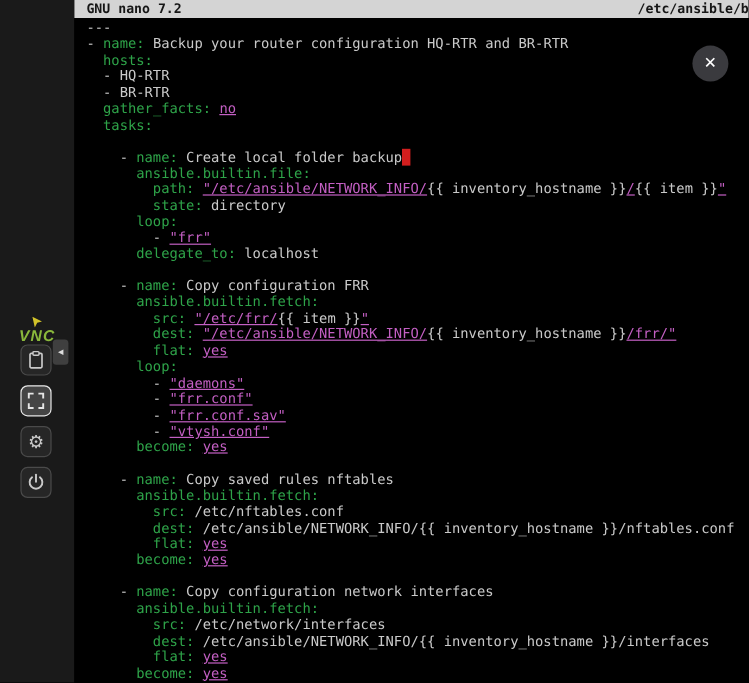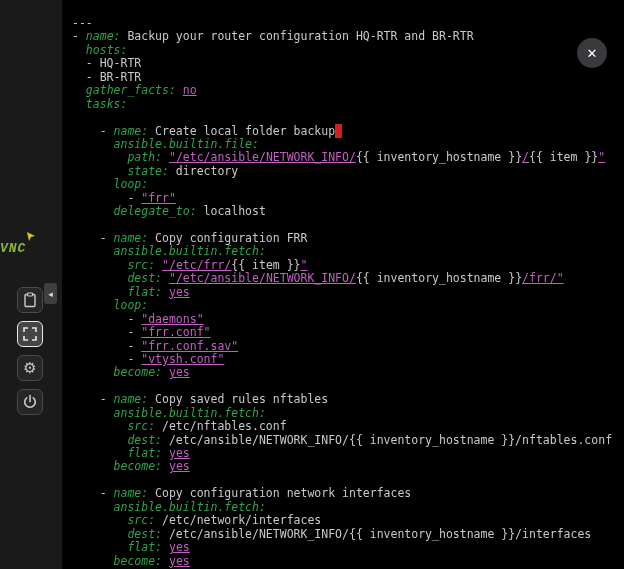--- a/index.html
+++ b/index.html
@@ -7,22 +7,22 @@
     position:relative;width:624px;height:569px;overflow:hidden;
     background:var(--terminal-bg,#000);
     font-family:"DejaVu Sans",sans-serif;
   }
   
   .sidebar{
     position:absolute;left:0;top:0;bottom:0;width:62px;
     background:var(--sidebar-bg,#1a1a1a);
   }
   .logo{
-    position:absolute;left:0;top:232px;width:62px;
-    font-family:Liberation Mono, monospace;
+    position:absolute;left:0;top:264px;width:62px;text-align:center;
+    font-family:Liberation Sans, sans-serif;
   }
   .logo-mark{display:block;margin:0 auto -2px auto;}
   .logo-text{
     color:var(--logo-green,#8ab83c);font-weight:bold;font-style:italic;
     font-size:13px;letter-spacing:1px;
   }
   .handle{
     position:absolute;left:44px;top:283px;width:13px;height:21px;
     background:#3f3f3f;border-radius:3px;display:flex;align-items:center;
     justify-content:center;color:#ddd;font-size:9px;cursor:pointer;
@@ -44,21 +44,21 @@
     display:flex;justify-content:space-between;align-items:center;
     padding:0 0 0 10px;white-space:nowrap;overflow:hidden;
   }
   .code{
     position:absolute;left:0;right:0;top:15px;bottom:0;margin:0;
     padding:2px 0 0 10px;overflow:hidden;
     font-family:"DejaVu Sans Mono",monospace;font-size:11.5px;
   }
   .line{white-space:pre;height:13.45px;line-height:13.45px;}
   .tok-t{color:var(--text,#c9c9c9);}
-  .tok-k{color:var(--yaml-key-green,#2ea349);font-style:italic;}
+  .tok-k{color:var(--yaml-key-green,#2ea349);}
   .tok-s{color:var(--yaml-string-magenta,#c35fc3);text-decoration:underline;}
   .tok-c{background:var(--cursor-red,#d21e1e);color:transparent;}
   
   .close-overlay{
     position:absolute;left:577px;top:38px;width:30px;height:30px;
     border-radius:50%;background:#3a3a3e;border:none;cursor:pointer;
     color:#fff;font-size:13px;display:flex;align-items:center;justify-content:center;
     font-family:"DejaVu Sans",sans-serif;box-shadow:0 0 4px rgba(0,0,0,.6);
   }
 </style>
@@ -101,20 +101,24 @@
 
     <button class="sbtn" style="top:389px;">
       <svg width="16" height="16" viewBox="0 0 16 16">
         <path d="M8 1.5v6" stroke="#c9c9c9" stroke-width="1.6" stroke-linecap="round" fill="none"></path>
         <path d="M4.7 3.8a5.3 5.3 0 1 0 6.6 0" fill="none" stroke="#c9c9c9" stroke-width="1.6" stroke-linecap="round"></path>
       </svg>
     </button>
   </aside>
 
   <main class="terminal">
+    <header class="nano-titlebar">
+      <span>GNU nano 7.2</span>
+      <span>/etc/ansible/b</span>
+    </header>
     <pre class="code"><div class="line"><span class="tok-t">---</span></div><div class="line"><span class="tok-t">- </span><span class="tok-k">name:</span><span class="tok-t"> Backup your router configuration HQ-RTR and BR-RTR</span></div><div class="line"><span class="tok-t">  </span><span class="tok-k">hosts:</span></div><div class="line"><span class="tok-t">  - HQ-RTR</span></div><div class="line"><span class="tok-t">  - BR-RTR</span></div><div class="line"><span class="tok-t">  </span><span class="tok-k">gather_facts:</span><span class="tok-t"> </span><span class="tok-s">no</span></div><div class="line"><span class="tok-t">  </span><span class="tok-k">tasks:</span></div><div class="line"> </div><div class="line"><span class="tok-t">    - </span><span class="tok-k">name:</span><span class="tok-t"> Create local folder backup</span><span class="tok-c"> </span></div><div class="line"><span class="tok-t">      </span><span class="tok-k">ansible.builtin.file:</span></div><div class="line"><span class="tok-t">        </span><span class="tok-k">path:</span><span class="tok-t"> </span><span class="tok-s">"/etc/ansible/NETWORK_INFO/</span><span class="tok-t">{{ inventory_hostname }}</span><span class="tok-s">/</span><span class="tok-t">{{ item }}</span><span class="tok-s">"</span></div><div class="line"><span class="tok-t">        </span><span class="tok-k">state:</span><span class="tok-t"> directory</span></div><div class="line"><span class="tok-t">      </span><span class="tok-k">loop:</span></div><div class="line"><span class="tok-t">        - </span><span class="tok-s">"frr"</span></div><div class="line"><span class="tok-t">      </span><span class="tok-k">delegate_to:</span><span class="tok-t"> localhost</span></div><div class="line"> </div><div class="line"><span class="tok-t">    - </span><span class="tok-k">name:</span><span class="tok-t"> Copy configuration FRR</span></div><div class="line"><span class="tok-t">      </span><span class="tok-k">ansible.builtin.fetch:</span></div><div class="line"><span class="tok-t">        </span><span class="tok-k">src:</span><span class="tok-t"> </span><span class="tok-s">"/etc/frr/</span><span class="tok-t">{{ item }}</span><span class="tok-s">"</span></div><div class="line"><span class="tok-t">        </span><span class="tok-k">dest:</span><span class="tok-t"> </span><span class="tok-s">"/etc/ansible/NETWORK_INFO/</span><span class="tok-t">{{ inventory_hostname }}</span><span class="tok-s">/frr/"</span></div><div class="line"><span class="tok-t">        </span><span class="tok-k">flat:</span><span class="tok-t"> </span><span class="tok-s">yes</span></div><div class="line"><span class="tok-t">      </span><span class="tok-k">loop:</span></div><div class="line"><span class="tok-t">        - </span><span class="tok-s">"daemons"</span></div><div class="line"><span class="tok-t">        - </span><span class="tok-s">"frr.conf"</span></div><div class="line"><span class="tok-t">        - </span><span class="tok-s">"frr.conf.sav"</span></div><div class="line"><span class="tok-t">        - </span><span class="tok-s">"vtysh.conf"</span></div><div class="line"><span class="tok-t">      </span><span class="tok-k">become:</span><span class="tok-t"> </span><span class="tok-s">yes</span></div><div class="line"> </div><div class="line"><span class="tok-t">    - </span><span class="tok-k">name:</span><span class="tok-t"> Copy saved rules nftables</span></div><div class="line"><span class="tok-t">      </span><span class="tok-k">ansible.builtin.fetch:</span></div><div class="line"><span class="tok-t">        </span><span class="tok-k">src:</span><span class="tok-t"> /etc/nftables.conf</span></div><div class="line"><span class="tok-t">        </span><span class="tok-k">dest:</span><span class="tok-t"> /etc/ansible/NETWORK_INFO/{{ inventory_hostname }}/nftables.conf</span></div><div class="line"><span class="tok-t">        </span><span class="tok-k">flat:</span><span class="tok-t"> </span><span class="tok-s">yes</span></div><div class="line"><span class="tok-t">      </span><span class="tok-k">become:</span><span class="tok-t"> </span><span class="tok-s">yes</span></div><div class="line"> </div><div class="line"><span class="tok-t">    - </span><span class="tok-k">name:</span><span class="tok-t"> Copy configuration network interfaces</span></div><div class="line"><span class="tok-t">      </span><span class="tok-k">ansible.builtin.fetch:</span></div><div class="line"><span class="tok-t">        </span><span class="tok-k">src:</span><span class="tok-t"> /etc/network/interfaces</span></div><div class="line"><span class="tok-t">        </span><span class="tok-k">dest:</span><span class="tok-t"> /etc/ansible/NETWORK_INFO/{{ inventory_hostname }}/interfaces</span></div><div class="line"><span class="tok-t">        </span><span class="tok-k">flat:</span><span class="tok-t"> </span><span class="tok-s">yes</span></div><div class="line"><span class="tok-t">      </span><span class="tok-k">become:</span><span class="tok-t"> </span><span class="tok-s">yes</span></div></pre>
   </main>
 
   <button class="close-overlay">
     <span>✕</span>
   </button>
 
 </div>
 
 </body></html>

